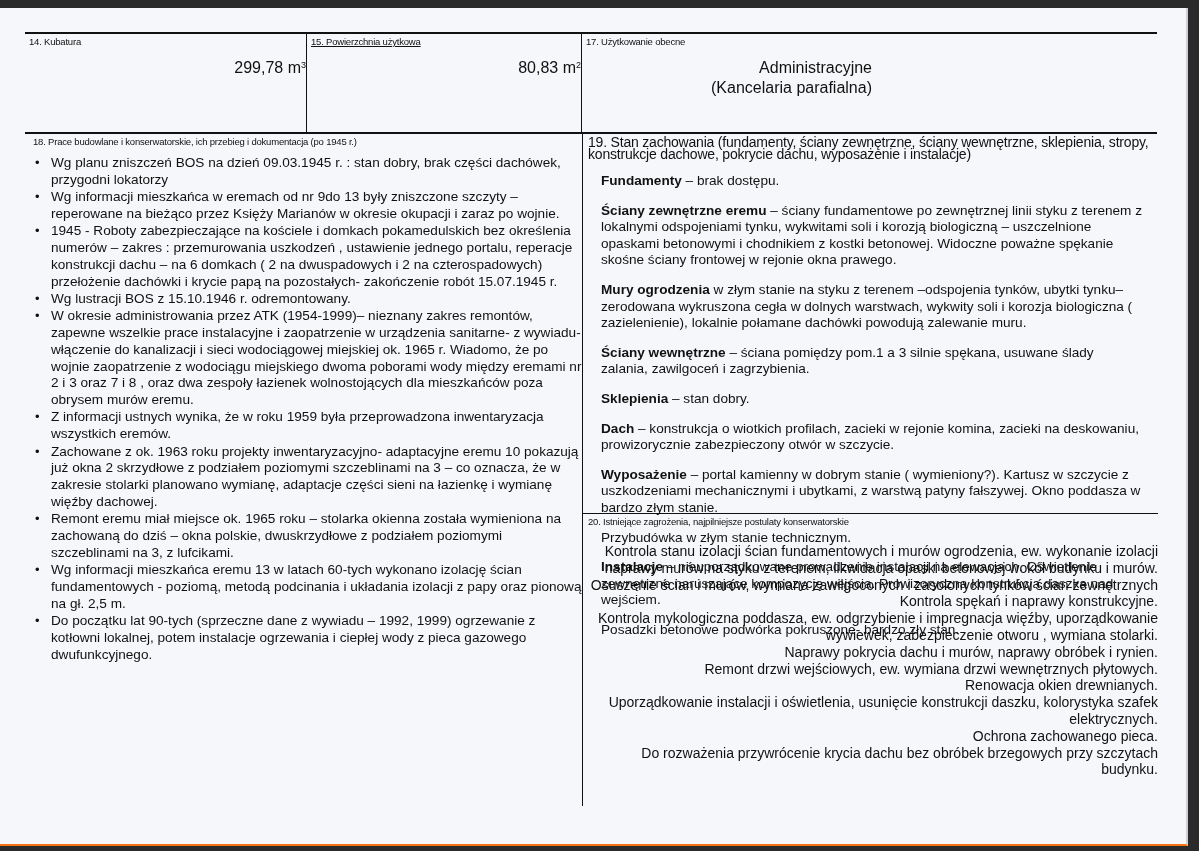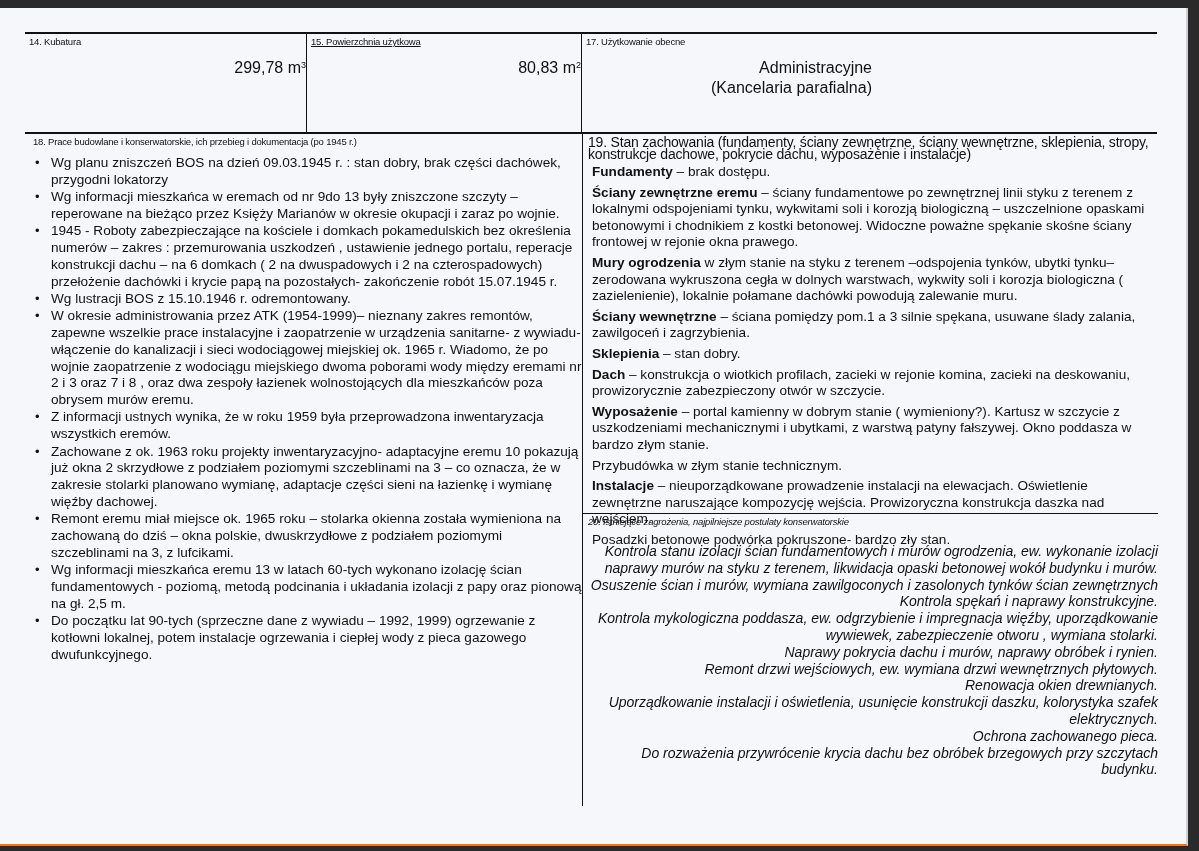--- a/index.html
+++ b/index.html
@@ -29,23 +29,23 @@
   .value sup { font-size: 9px; vertical-align: top; position: relative; top: -3px; }
   .row-rule { position: absolute; left: 25px; top: 124px; width: 1132px; height: 2px; background: #111; }
   .left { position: absolute; left: 25px; top: 126px; width: 557px; }
   .right { position: absolute; left: 582px; top: 126px; width: 575px; height: 672px; border-left: 1.5px solid #111; box-sizing: border-box; }
   .left .label { padding-left: 8px; }
   ul.works { list-style: none; margin: 8px 0 0 0; padding: 0 0 0 8px; }
   ul.works li { position: relative; padding-left: 18px; font-size: 13.6px; line-height: 16.8px; margin-bottom: 0.5px; }
   ul.works li::before { content: "\2022"; position: absolute; left: 2px; top: 0; font-size: 13px; }
   .state { padding: 0 0 0 5px; font-size: 13.6px; line-height: 16.6px; }
   .state .hdr { font-size: 14px; line-height: 11.5px; letter-spacing: -0.2px; padding-top: 3px; }
-  .state p { margin: 4px; }
+  .state p { margin: 13px; }
   .state b { font-weight: bold; }
-  .sec20 { position: absolute; left: 0; top: 379px; width: 575px; border-top: 1.5px solid #111; font-style: italic; }
+  .sec20 { position: absolute; left: 0; top: 379px; width: 575px; border-top: 1.5px solid #111; }
   .sec20 .hdr { font-size: 9.5px; padding: 2px 0 0 5px; letter-spacing: -0.2px; }
   .sec20 .body { padding: 16px 0 0 5px; font-size: 14px; line-height: 16.8px; text-align: right; }
   .sec20 .body p { margin: 0; }
 </style>
 </head>
 <body>
 
 <div class="page">
   <div class="top-rule"></div>
 

